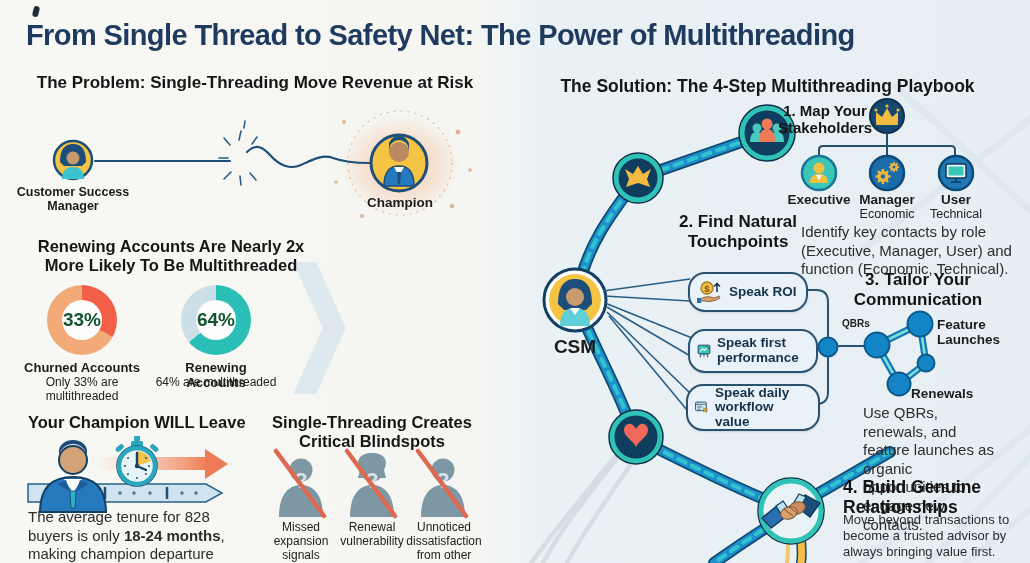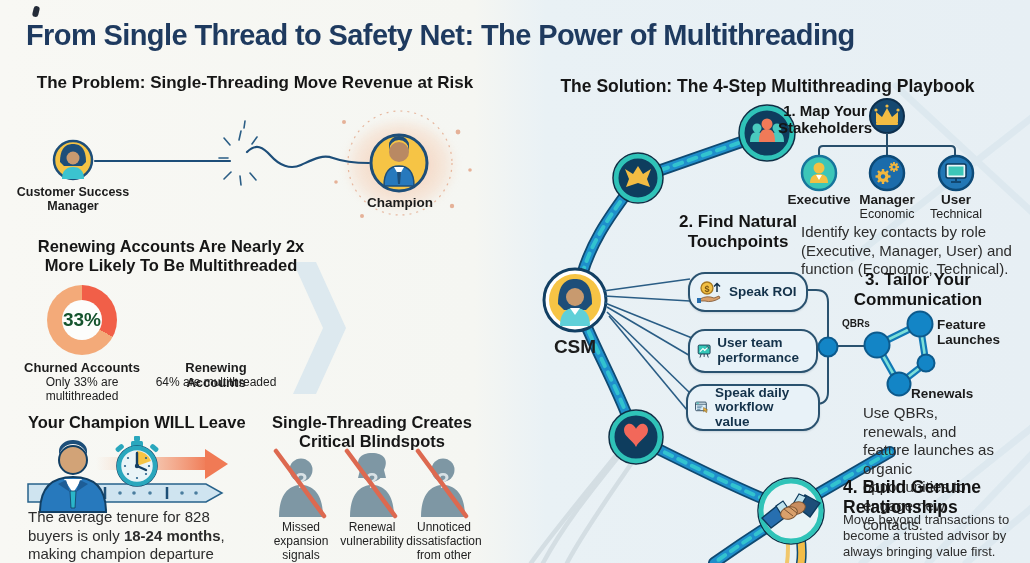--- a/index.html
+++ b/index.html
@@ -347,20 +347,25 @@
   <div class="abs small-label ctr" style="left:16px;top:185px;width:114px;">Customer Success Manager</div>
   <div class="abs small-label ctr" style="left:358px;top:195px;width:84px;font-size:13.5px;">Champion</div>
 
   <div class="abs sub-head ctr" style="left:25px;top:237px;width:292px;">Renewing Accounts Are Nearly 2x More Likely To Be Multithreaded</div>
 
   <div class="donut" style="left: 47px; top: 285px; background: conic-gradient(rgb(241, 95, 72) 0deg, rgb(241, 95, 72) 33%, rgb(243, 170, 121) 33%, rgb(243, 170, 121) 100%);">
     <div class="donut-hole">
         <span>33%</span>
       </div>
   </div>
+  <div class="donut" style="left: 181px; top: 285px; background: conic-gradient(rgb(42, 191, 182) 0deg, rgb(42, 191, 182) 64%, rgb(204, 223, 233) 64%, rgb(204, 223, 233) 100%);">
+    <div class="donut-hole">
+        <span>64%</span>
+      </div>
+  </div>
   <div class="abs small-label ctr" style="left:22px;top:361px;width:120px;font-size:13px;">Churned Accounts</div>
   <div class="abs tiny-label ctr" style="left:12px;top:376px;width:140px;">Only 33% are multithreaded</div>
   <div class="abs small-label ctr" style="left:156px;top:361px;width:120px;font-size:13px;">Renewing Accounts</div>
   <div class="abs tiny-label ctr" style="left:146px;top:376px;width:140px;">64% are multithreaded</div>
 
   <div class="abs sub-head" style="left:28px;top:413px;width:230px;">Your Champion WILL Leave</div>
   <p class="abs caption" style="left:28px;top:508px;width:216px;margin:0;"><span>The average tenure for 828 buyers is only </span><span class="bold">18-24 months</span><span>, making champion departure inevitable.</span></p>
 
   <div class="abs tiny-label ctr" style="left:262px;top:521px;width:78px;">Missed expansion signals</div>
   <div class="abs sub-head ctr" style="left:272px;top:413px;width:200px;">Single-Threading Creates Critical Blindspots</div>
@@ -390,21 +395,21 @@
     </svg>
     <span class="pill-label">Speak ROI</span>
   </div>
   <div class="pill" style="left:688px;top:329px;height:34px;width:110px;">
     <svg width="24" height="26" viewBox="0 0 24 26">
       <rect x="2" y="3" width="20" height="15" rx="2" fill="#35c7b8" stroke="#14324a" stroke-width="1.5"></rect>
       <path d="M5,14 L10,9 L13,12 L19,6" stroke="#ffffff" stroke-width="1.8" fill="none"></path>
       <path d="M19,6 L19,9 M19,6 L16,6" stroke="#14324a" stroke-width="1.4" fill="none"></path>
       <path d="M7,18 L5,24 M17,18 L19,24 M12,18 L12,23" stroke="#14324a" stroke-width="1.5"></path>
     </svg>
-    <span class="pill-label">User team performance</span>
+    <span class="pill-label">Speak first performance</span>
   </div>
   <div class="pill" style="left:686px;top:384px;height:37px;width:114px;">
     <svg width="26" height="26" viewBox="0 0 26 26">
       <rect x="1" y="2" width="20" height="16" rx="2" fill="#dff0f8" stroke="#14324a" stroke-width="1.5"></rect>
       <path d="M1,6 L21,6" stroke="#14324a" stroke-width="1.3"></path>
       <rect x="3" y="3" width="4" height="2" fill="#35c7b8"></rect>
       <path d="M4,9.5 L14,9.5 M4,12.5 L12,12.5 M4,15.5 L10,15.5" stroke="#2a5d85" stroke-width="1.3"></path>
       <path d="M16,12 L16,20 L18.5,17.8 L20.5,21.5 L22.5,20.5 L20.5,17 L23.5,16.8 Z" fill="#f0b63e" stroke="#7a5410" stroke-width="0.9"></path>
     </svg>
     <span class="pill-label">Speak daily workflow value</span>

